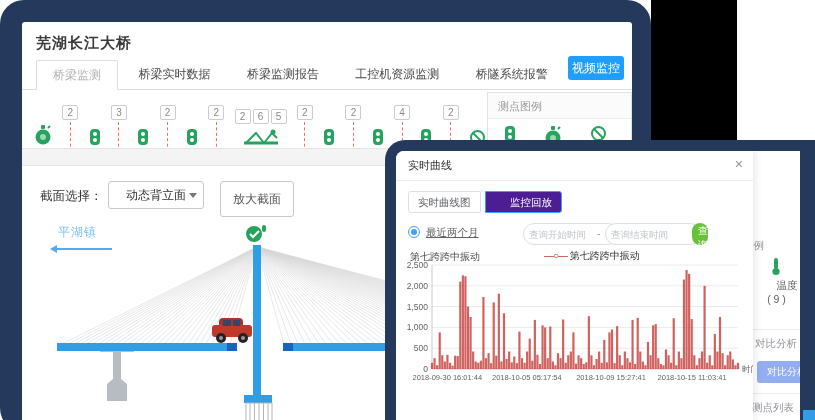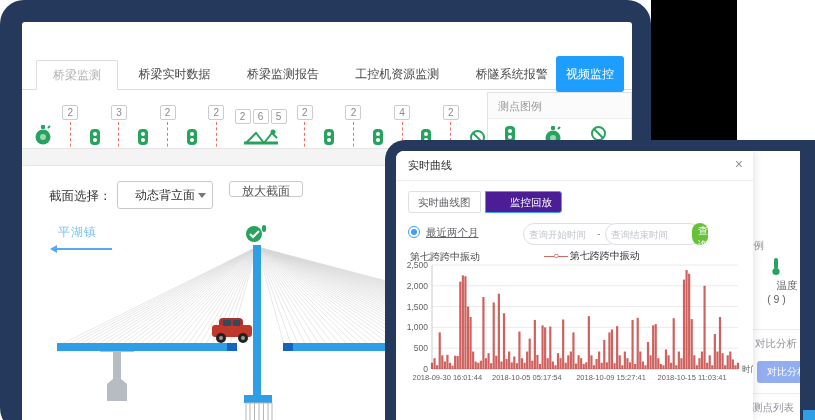--- a/index.html
+++ b/index.html
@@ -10,44 +10,44 @@
   .black-panel{position:absolute;left:651px;top:0;width:86px;height:142px;background:#000;}
 
   
   .card1{position:absolute;left:0;top:0;width:651px;height:432px;background:#24395b;border-radius:24px;}
   .window1{position:absolute;left:22px;top:22px;width:610px;height:410px;background:#fff;border-radius:3px;overflow:hidden;}
 
   .w1-title{position:absolute;left:14px;top:12px;font-size:15px;font-weight:bold;color:#3a3a3a;letter-spacing:1px;}
   .tabbar{position:absolute;left:0;top:38px;width:100%;height:30px;border-bottom:1px solid #ddd;}
   .tab{display:inline-block;height:30px;line-height:29px;padding:0 16px;font-size:12px;color:#4a4a4a;cursor:pointer;vertical-align:top;}
   .tab.active{margin-left:14px;border:1px solid #ddd;border-bottom:1px solid #fff;background:#fff;color:#b3b3b3;border-radius:2px 2px 0 0;text-align:center;}
-  .video-btn{position:absolute;right:8px;top:34px;height:36px;padding:0 10px;background:#1e9fff;color:#fff;font-size:12px;line-height:24px;border:none;border-radius:3px;cursor:pointer;}
+  .video-btn{position:absolute;right:8px;top:34px;height:24px;padding:0 4px;background:#1e9fff;color:#fff;font-size:12px;line-height:24px;border:none;border-radius:3px;cursor:pointer;}
 
   
   .strip{position:absolute;left:12px;top:68px;width:452px;height:62px;display:flex;justify-content:space-between;align-items:flex-end;}
   .strip-item{display:flex;flex-direction:column;align-items:center;}
   .badge{min-width:16px;height:15px;line-height:13px;padding:0 2px;border:1px solid #ccc;border-radius:2px;background:#fff;color:#8a8a8a;font-size:10px;text-align:center;margin-bottom:2px;}
   .dash{width:0;height:30px;border-left:1px dashed #f56c6c;}
   .badge-row{display:flex;gap:2px;margin-bottom:2px;}
   .icon-bottom{margin-bottom:6px;}
 
   
   .legend-panel{position:absolute;left:465px;top:70px;width:145px;height:78px;border:1px solid #e2e2e2;background:#fff;}
   .legend-panel .hd{height:26px;line-height:26px;padding-left:10px;font-size:11px;color:#999;border-bottom:1px solid #ececec;background:#fbfbfb;}
   .legend-panel .bd{display:flex;gap:28px;padding:6px 0 0 16px;}
 
   
   .gray-band{position:absolute;left:0;top:126px;width:100%;height:18px;background:#f4f4f4;border-top:1px solid #e5e5e5;border-bottom:1px solid #e5e5e5;}
 
   
-  .section-row{position:absolute;left:11px;top:158px;width:100%;height:32px;}
+  .section-row{position:absolute;left:2px;top:158px;width:100%;height:32px;}
   .section-label{position:absolute;left:16px;top:8px;font-size:12.5px;color:#333;}
   .sel{position:absolute;left:84px;top:1px;width:96px;height:28px;border:1px solid #c9c9c9;border-radius:3px;background:#fff;font-size:12px;color:#333;text-align:center;line-height:26px;cursor:pointer;}
   .sel .caret{position:absolute;right:6px;top:11px;width:0;height:0;border-left:4px solid transparent;border-right:4px solid transparent;border-top:5px solid #777;}
-  .zoom-btn{position:absolute;left:196px;top:1px;width:74px;height:16px;border:1px solid #c9c9c9;border-radius:3px;background:#fff;font-size:12px;color:#555;cursor:pointer;}
+  .zoom-btn{position:absolute;left:196px;top:1px;width:74px;height:36px;border:1px solid #c9c9c9;border-radius:3px;background:#fff;font-size:12px;color:#555;cursor:pointer;}
 
   
   .bridge{position:absolute;left:0;top:195px;width:610px;height:215px;overflow:hidden;}
   .dir-label{position:absolute;left:36px;top:7px;font-size:12px;color:#7cc0f5;letter-spacing:1px;}
   .dir-arrow{position:absolute;left:28px;top:28px;width:64px;height:8px;}
   .dir-arrow .line{position:absolute;left:6px;top:3px;width:56px;height:2px;background:#55a8f2;}
   .dir-arrow .head{position:absolute;left:0;top:0;width:0;height:0;border-top:4px solid transparent;border-bottom:4px solid transparent;border-right:7px solid #55a8f2;}
 
   
   .card2{position:absolute;left:385px;top:140px;width:430px;height:280px;background:#24395b;border-radius:20px 0 0 0;}
@@ -91,20 +91,21 @@
 </style>
 </head>
 <body>
 
 <div class="page">
 
   <div class="black-panel"></div>
 
   <div class="card1">
     <div class="window1">
+      <div class="w1-title">芜湖长江大桥</div>
 
       <div class="tabbar">
         <span class="tab active">桥梁监测</span>
         <span class="tab">桥梁实时数据</span>
         <span class="tab">桥梁监测报告</span>
         <span class="tab">工控机资源监测</span>
         <span class="tab">桥隧系统报警</span>
       </div>
       <button class="video-btn">视频监控</button>
 

